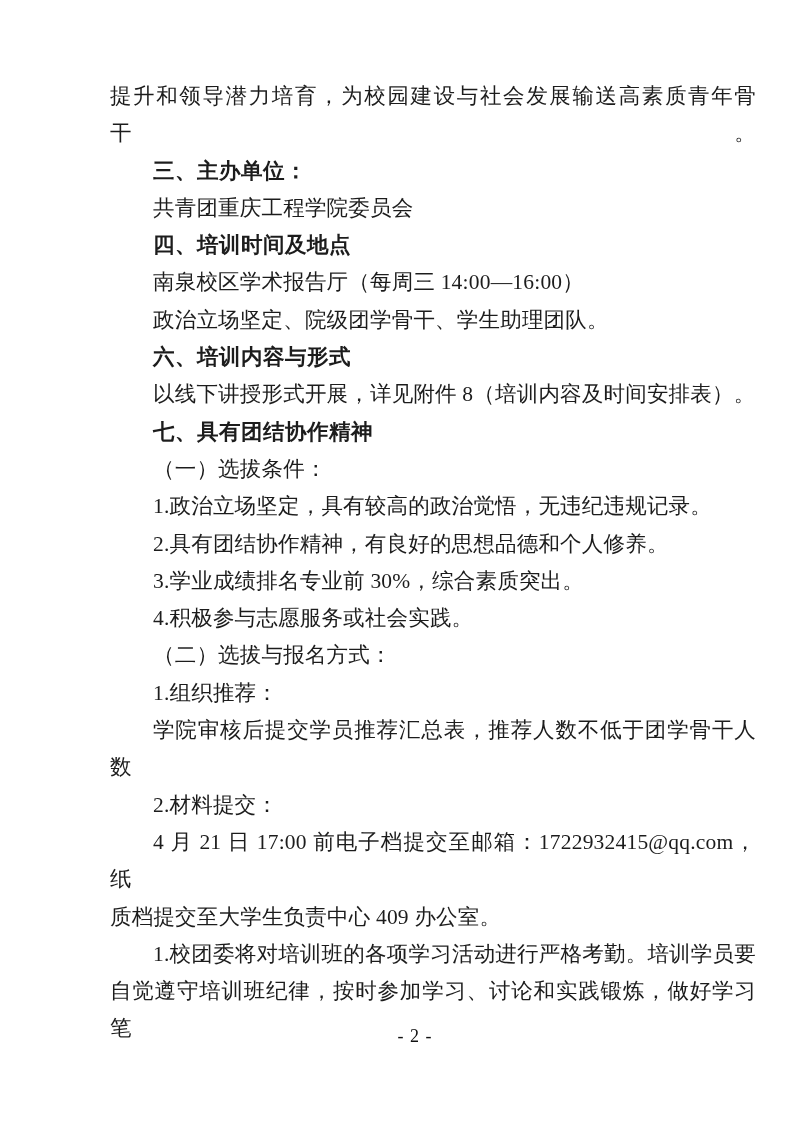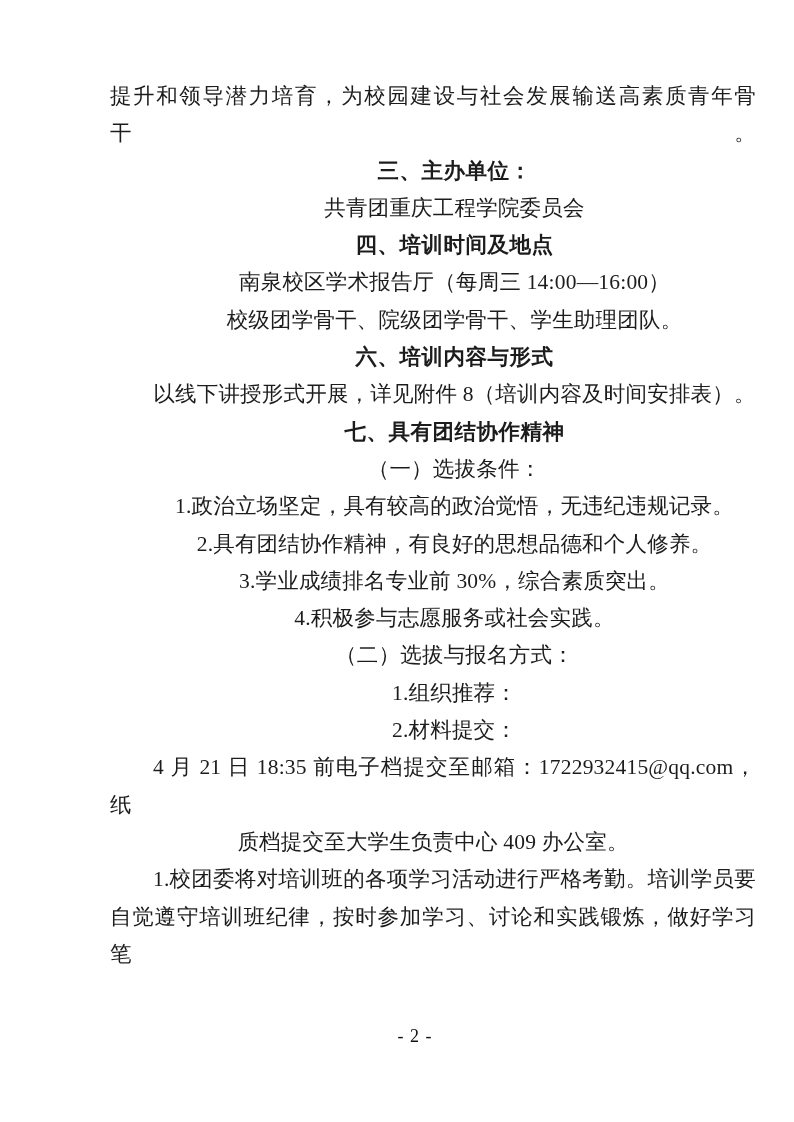--- a/index.html
+++ b/index.html
@@ -19,21 +19,20 @@
   }
   .content {
     padding: 78px 74px 0 74px;
     width: 646px;
   }
   .line {
     font-size: 21.5px;
     line-height: 37.3px;
     white-space: nowrap;
     letter-spacing: 0.2px;
-    text-align: center;
   }
   
   .ind {
     text-indent: 43px;
   }
   
   .head {
     font-family: "Liberation Sans", "DejaVu Sans", sans-serif;
     font-weight: 700;
     font-size: 21.5px;
@@ -60,31 +59,32 @@
 </head>
 <body>
 
 <div class="page">
   <div class="content">
     <div class="line just">提升和领导潜力培育，为校园建设与社会发展输送高素质青年骨干。</div>
     <div class="line head ind">三、主办单位：</div>
     <div class="line ind">共青团重庆工程学院委员会</div>
     <div class="line head ind">四、培训时间及地点</div>
     <div class="line ind">南泉校区学术报告厅（每周三 14:00—16:00）</div>
-    <div class="line ind">校级团学骨干、院级团学骨干、学生助理团队。</div>
+    <div class="line ind">政治立场坚定、院级团学骨干、学生助理团队。</div>
     <div class="line head ind">六、培训内容与形式</div>
     <div class="line ind">以线下讲授形式开展，详见附件 8（培训内容及时间安排表）。</div>
     <div class="line head ind">七、具有团结协作精神</div>
     <div class="line ind">（一）选拔条件：</div>
     <div class="line ind">1.政治立场坚定，具有较高的政治觉悟，无违纪违规记录。</div>
     <div class="line ind">2.具有团结协作精神，有良好的思想品德和个人修养。</div>
     <div class="line ind">3.学业成绩排名专业前 30%，综合素质突出。</div>
     <div class="line ind">4.积极参与志愿服务或社会实践。</div>
     <div class="line ind">（二）选拔与报名方式：</div>
     <div class="line ind">1.组织推荐：</div>
+    <div class="line ind just">学院审核后提交学员推荐汇总表，推荐人数不低于团学骨干人数</div>
     <div class="line ind">2.材料提交：</div>
-    <div class="line ind just">4 月 21 日 18:35 前电子档提交至邮箱：1722932415@qq.com，纸</div>
+    <div class="line ind just">4 月 21 日 17:00 前电子档提交至邮箱：1722932415@qq.com，纸</div>
     <div class="line">质档提交至大学生负责中心 409 办公室。</div>
     <div class="line ind just">1.校团委将对培训班的各项学习活动进行严格考勤。培训学员要</div>
     <div class="line just">自觉遵守培训班纪律，按时参加学习、讨论和实践锻炼，做好学习笔</div>
   </div>
   <div class="footer">- 2 -</div>
 </div>
 
 </body></html>

